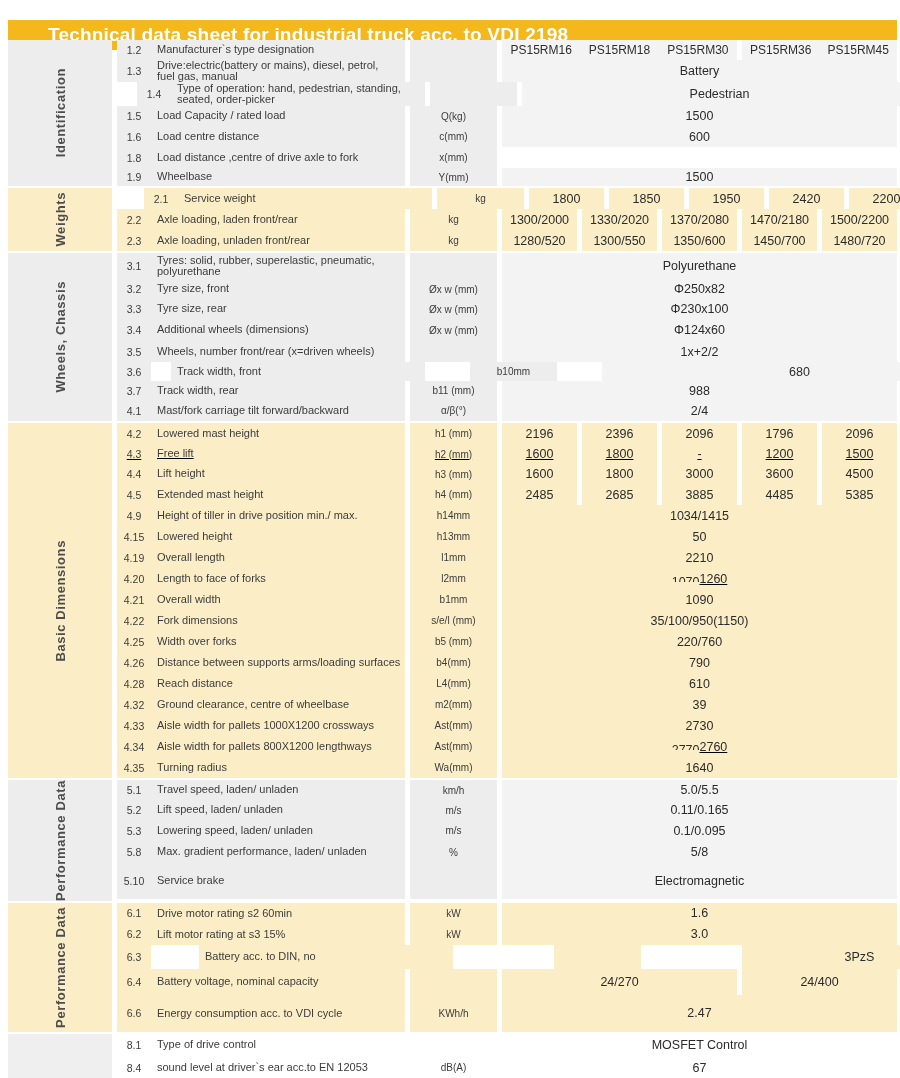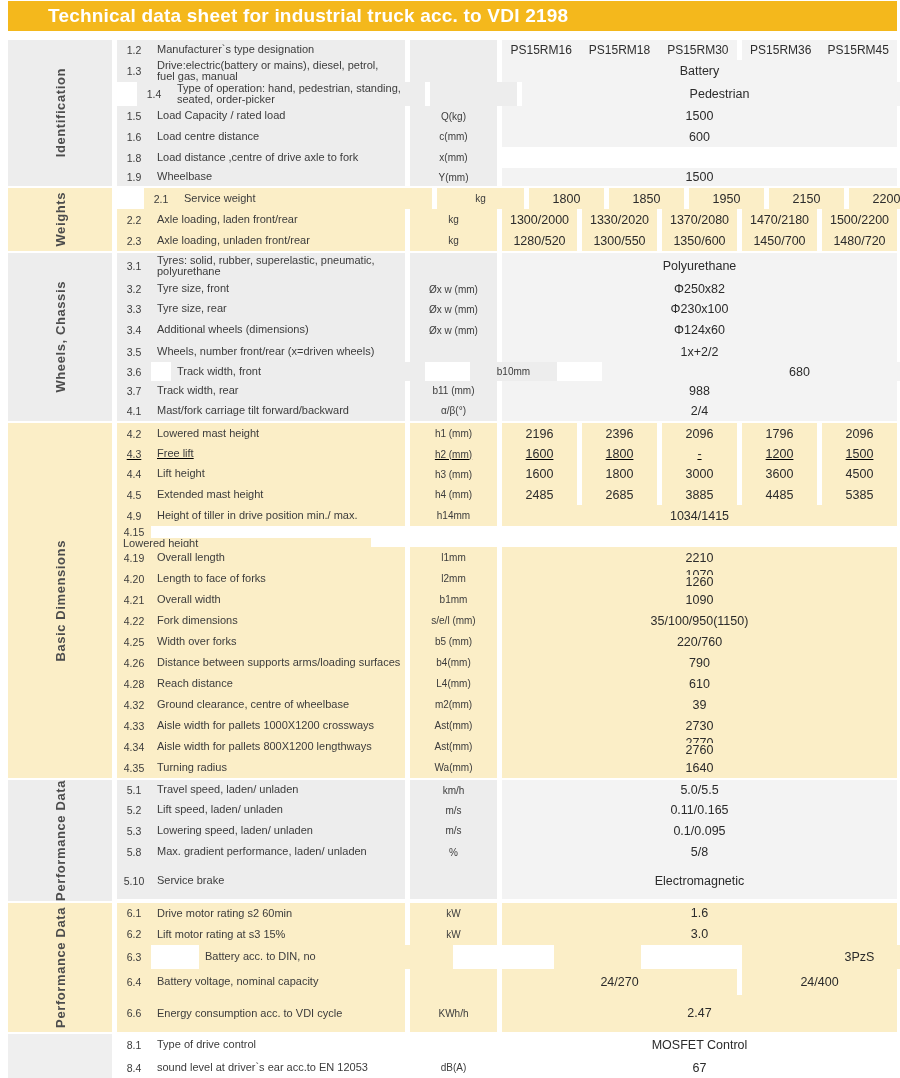--- a/index.html
+++ b/index.html
@@ -1,18 +1,18 @@
 <!DOCTYPE html>
 <html><head>
 <meta charset="utf-8">
 <style>
   html,body{margin:0;padding:0;background:#ffffff;}
   body{width:900px;height:1078px;font-family:"Liberation Sans",sans-serif;}
   .page{position:relative;width:900px;height:1078px;overflow:hidden;background:#ffffff;}
-  .header{position:absolute;left:8px;top:1px;width:889px;height:30px;background:#F4B81C;
+  .header{position:absolute;left:8px;top:20px;width:889px;height:30px;background:#F4B81C;
           display:flex;align-items:center;box-sizing:border-box;padding-left:40px;}
   .header span{color:#ffffff;font-size:19px;font-weight:600;letter-spacing:0.2px;}
   .sections{position:absolute;left:8px;top:40px;width:889px;}
   .section{display:flex;margin-bottom:2px;}
   .label-col{width:104px;margin-right:5px;display:flex;align-items:center;justify-content:center;flex:none;}
   .vlabel{writing-mode:vertical-rl;transform:rotate(180deg);font-size:13px;font-weight:700;
           color:#4d4d4d;letter-spacing:0.6px;white-space:nowrap;}
   .rows{flex:1;display:flex;flex-direction:column;}
   .row{display:flex;align-items:stretch;}
   .cell{box-sizing:border-box;}
@@ -26,21 +26,21 @@
   .values{width:395px;flex:none;display:flex;}
   .vblock{display:flex;align-items:center;justify-content:center;}
   .span-all{width:395px;}
   .wide-l{width:235px;flex:none;}
   .wide-r{width:155px;flex:none;}
   .mgroup{display:flex;align-items:stretch;}
   .mcell{flex:1;display:flex;align-items:center;justify-content:center;
          font-size:12px;color:#2e2e2e;}
   .vcell{width:75px;flex:none;display:flex;align-items:center;justify-content:center;}
   .val{font-size:12.5px;color:#2b2b2b;}
-  .ghostblock{flex-direction:column;justify-content:center;}
+  .ghostblock{flex-direction:row;justify-content:center;text-decoration:underline;}
   .ghost{height:6px;overflow:hidden;line-height:12px;}
   
   .tone-gray  .bgm{background:#EDEDED;}
   .tone-gray  .bgv{background:#F3F3F3;}
   .tone-cream .bgm{background:#FBEEC7;}
   .tone-cream .bgv{background:#FBEEC7;}
   .tone-white .bgm{background:transparent;}
   .tone-white .bgv{background:transparent;}
   .tone-white .label-col{background:#EFEFEF;}
 </style>
@@ -165,21 +165,21 @@
               <div class="gapv"></div>
               <div class="vcell bgv">
                 <span class="val">1850</span>
               </div>
               <div class="gapv"></div>
               <div class="vcell bgv">
                 <span class="val">1950</span>
               </div>
               <div class="gapv"></div>
               <div class="vcell bgv">
-                <span class="val">2150</span>
+                <span class="val">2420</span>
               </div>
               <div class="gapv"></div>
               <div class="vcell bgv">
                 <span class="val">2200</span>
               </div>
             </div>
           </div>
           <div class="row" style="height: 21px;">
             <div class="cell num bgm">2.2</div>
             <div class="cell desc bgm">Axle loading, laden front/rear</div>
@@ -464,21 +464,21 @@
             <div class="cell desc bgm">Height of tiller in drive position min./ max.</div>
             <div class="gapv"></div>
             <div class="cell unit bgm">h14mm</div>
             <div class="gapv"></div>
             <div class="values">
               <div class="vblock bgv span-all">
                 <span class="val">1034/1415</span>
               </div>
             </div>
           </div>
-          <div class="row" style="height: 21px; flex-direction: column;">
+          <div class="row" style="height: 21px;">
             <div class="cell num bgm">4.15</div>
             <div class="cell desc bgm">Lowered height</div>
             <div class="gapv"></div>
             <div class="cell unit bgm">h13mm</div>
             <div class="gapv"></div>
             <div class="values">
               <div class="vblock bgv span-all">
                 <span class="val">50</span>
               </div>
             </div>

